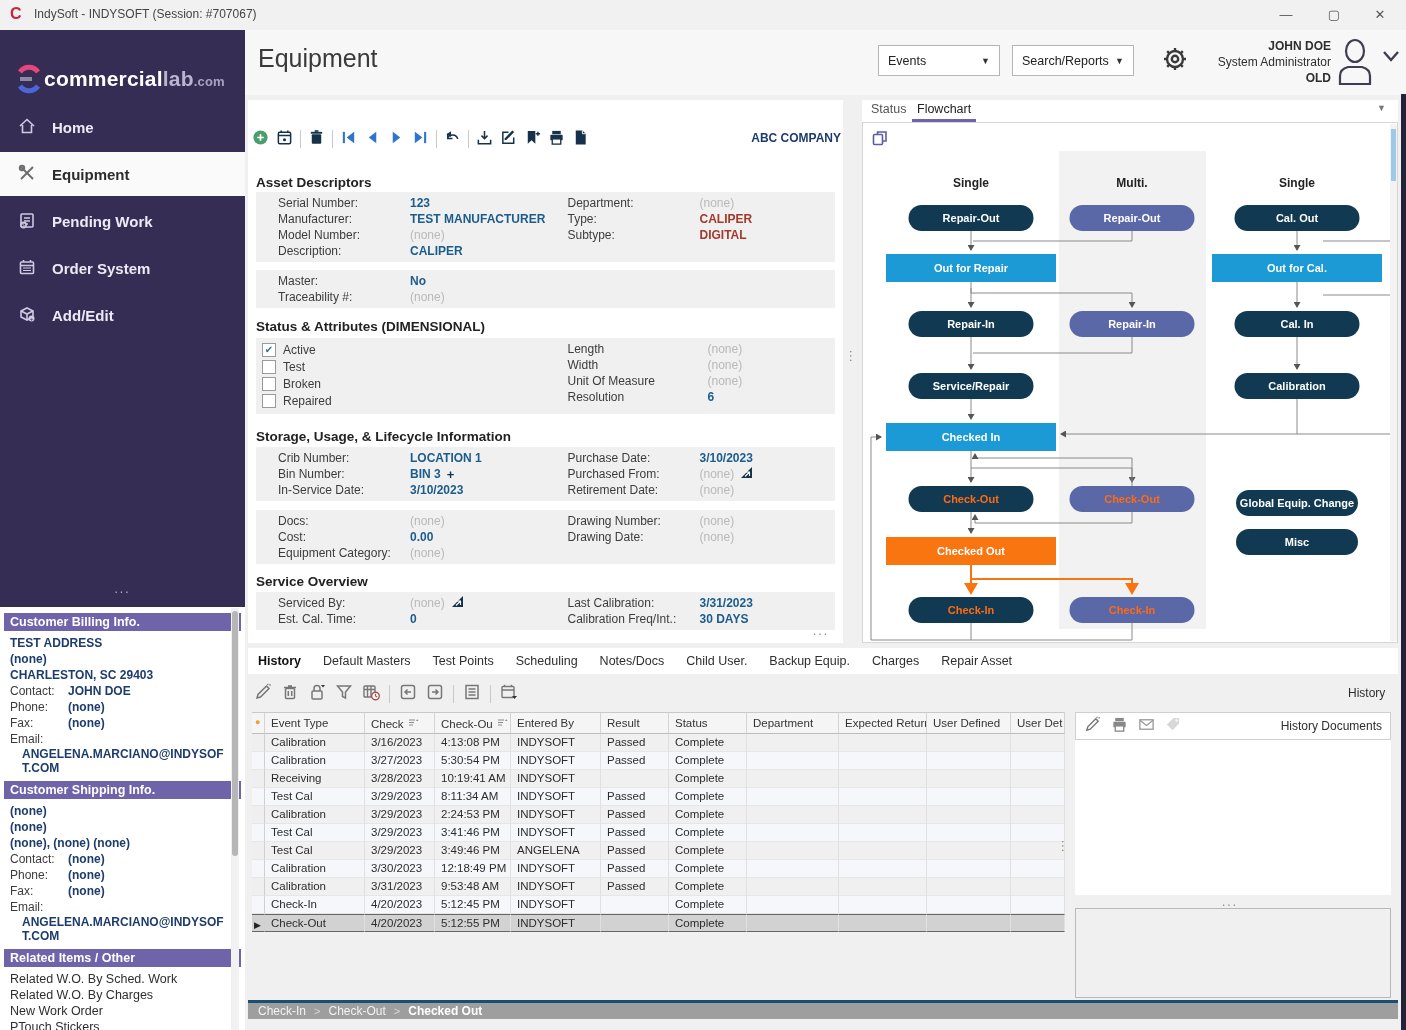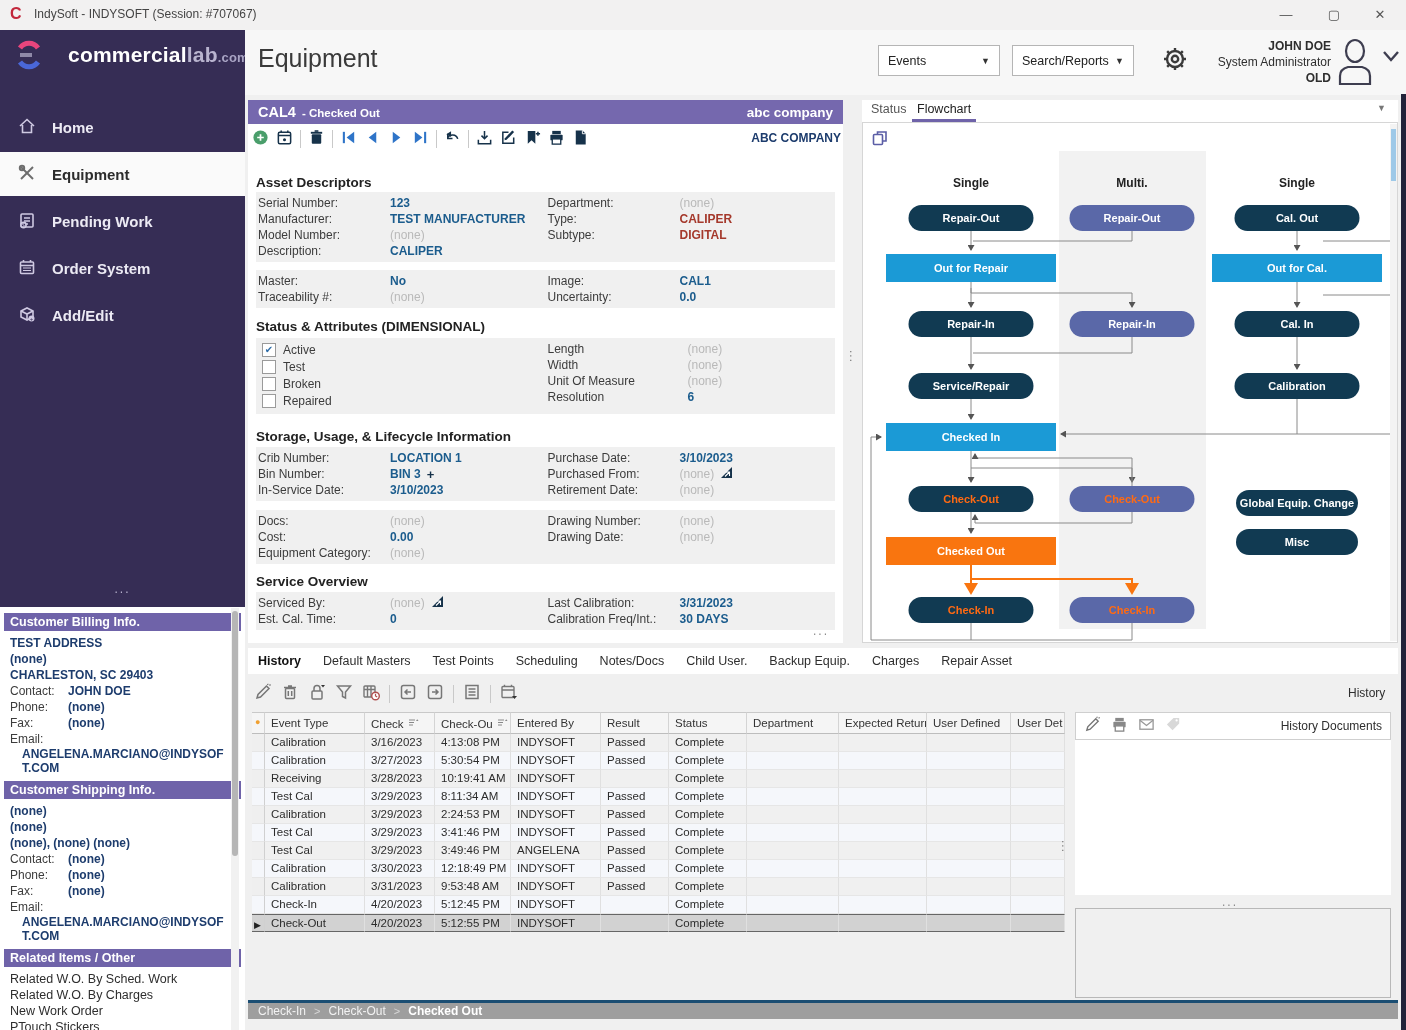--- a/index.html
+++ b/index.html
@@ -5,21 +5,21 @@
   html,body{margin:0;padding:0;}
   body{width:1406px;height:1030px;position:relative;font-family:"Liberation Sans","DejaVu Sans",sans-serif;background:#f0f0f0;overflow:hidden;color:#333;}
   .abs{position:absolute;}
   
   #titlebar{left:0;top:0;width:1406px;height:30px;background:#f2f1f1;border-bottom:1px solid #e3e3e3;}
   #titlebar .app-c{position:absolute;left:10px;top:5px;font-weight:bold;font-size:16px;color:#c2283c;}
   #titlebar .ttl{position:absolute;left:34px;top:7px;font-size:12px;color:#444;}
   .winbtn{position:absolute;top:0;width:44px;height:30px;text-align:center;line-height:30px;font-size:13px;color:#555;}
   
   #sidebar{left:0;top:30px;width:245px;height:577px;background:#362d55;}
-  #logo-row{position:absolute;left:14px;top:8px;height:34px;display:flex;align-items:center;gap:24px;}
+  #logo-row{position:absolute;left:14px;top:32px;height:34px;display:flex;align-items:center;gap:0;}
   #logo-text{font-size:21px;font-weight:bold;color:#fff;letter-spacing:.2px;}
   #logo-text .lab{color:#b9b4cf;}
   #logo-text .dcom{font-size:13px;color:#a9a4c4;font-weight:bold;}
   .side-item{position:absolute;left:0;width:245px;height:44px;display:flex;align-items:center;gap:16px;padding-left:18px;box-sizing:border-box;color:#eceaf4;font-size:15px;cursor:default;}
   .side-item svg{flex:0 0 auto;}
   .side-item.active{background:#fafafa;color:#2c2c2c;}
   #side-overflow{position:absolute;left:0;top:552px;width:245px;text-align:center;color:#b9b4cf;font-size:12px;letter-spacing:2px;}
   
   #info-panels{left:0;top:607px;width:245px;height:479px;background:#fff;overflow:hidden;}
   .ip-header{margin:6px 4px 4px 4px;background:#6f63a9;color:#fff;font-weight:bold;font-size:12.5px;padding:2px 6px;}
@@ -43,21 +43,21 @@
   #equip-banner{position:absolute;left:0;top:0;width:595px;height:24px;background:#7568ae;color:#fff;display:flex;align-items:center;justify-content:space-between;padding:0 10px;box-sizing:border-box;}
   #equip-banner .bid{font-weight:bold;font-size:14.5px;}
   #equip-banner .bst{font-size:11.5px;font-weight:bold;margin-left:6px;}
   #equip-banner .bco{font-weight:bold;font-size:13.5px;}
   #equip-toolbar{position:absolute;left:4px;top:28px;height:22px;display:flex;align-items:center;gap:7px;}
   .tsep{width:1px;height:18px;background:#c9c9c9;}
   #equip-company{position:absolute;right:2px;top:31px;font-size:12px;font-weight:bold;color:#1d3c6d;}
   .sec-title{position:absolute;left:8px;font-size:13.5px;font-weight:bold;color:#222;}
   .fblock{position:absolute;left:8px;width:579px;background:#f0f0f0;display:grid;grid-template-columns:50% 50%;padding:3px 0;}
   .fcol{display:flex;flex-direction:column;}
-  .frow{display:flex;align-items:center;height:16px;font-size:12px;padding-left:2px;}
+  .frow{display:flex;align-items:center;height:16px;font-size:12px;padding-left:22px;}
   .frow .flbl{width:132px;color:#3c3c3c;}
   .frow.r2 .flbl{width:140px;}
   .fval{font-weight:bold;}
   .v-blue{color:#1b5c8d;}
   .v-red{color:#a5392c;}
   .v-gray{color:#b9b9b9;font-weight:normal;}
   .plus-ic{color:#16324a;font-weight:bold;margin-left:6px;font-size:13px;}
   .ext-ic{display:inline-block;margin-left:7px;}
   .chk-row{display:flex;align-items:center;height:17px;gap:7px;padding-left:6px;font-size:12px;color:#3c3c3c;}
   .chk-box{width:12px;height:12px;border:1px solid #9a9a9a;background:#fff;display:flex;align-items:center;justify-content:center;font-size:10px;color:#2e6da8;font-weight:bold;}
@@ -259,24 +259,20 @@
       </svg>
   </span>
   <span class="abs" style="right:6px;top:18px;">
     <svg width="18" height="12" viewBox="0 0 18 12">
         <polyline points="2,2 9,10 16,2" fill="none" stroke="#3e3e50" stroke-width="2.4"></polyline>
       </svg>
   </span>
 </div>
 
 <div class="abs" id="equip">
-  <div id="equip-banner">
-    <span><span class="bid">CAL4</span><span class="bst">- Checked Out</span></span>
-    <span class="bco">abc company</span>
-  </div>
   <div id="equip-toolbar">
       <span><svg width="17" height="17" viewBox="0 0 18 18">
           <circle cx="9" cy="9" r="7.5" fill="#4a9e6b"></circle>
           <path d="M9 5.5 V12.5 M5.5 9 H12.5" stroke="#fff" stroke-width="1.8"></path>
         </svg></span>
       <span><svg width="17" height="17" viewBox="0 0 18 18">
           <g fill="none" stroke="#16324a" stroke-width="1.6">
             <rect x="2.5" y="3.5" width="13" height="12" rx="1.5"></rect>
             <path d="M5.5 3.5 V1.5 M12.5 3.5 V1.5 M2.5 7 H15.5"></path>
             <circle cx="9" cy="11.5" r="1.6" fill="#16324a" stroke="none"></circle>
@@ -383,30 +379,20 @@
     </div>
   <div class="fblock" style="top:170px;" id="asset-b2">
       <div class="fcol">
         <div class="frow">
           <span class="flbl">Master:</span>
           <span class="fval v-blue">No</span>
         </div>
         <div class="frow">
           <span class="flbl">Traceability #:</span>
           <span class="fval v-gray">(none)</span>
-        </div>
-      </div>
-      <div class="fcol">
-        <div class="frow">
-          <span class="flbl">Image:</span>
-          <span class="fval v-blue">CAL1</span>
-        </div>
-        <div class="frow">
-          <span class="flbl">Uncertainty:</span>
-          <span class="fval v-blue">0.0</span>
         </div>
       </div>
     </div>
 
   <div class="sec-title" style="top:219px;">Status &amp; Attributes (DIMENSIONAL)</div>
   <div class="fblock" style="top:238px;height:70px;" id="status-block">
       <div class="fcol">
         <div class="chk-row">
           <span class="chk-box">✔</span>
           <span>Active</span>

